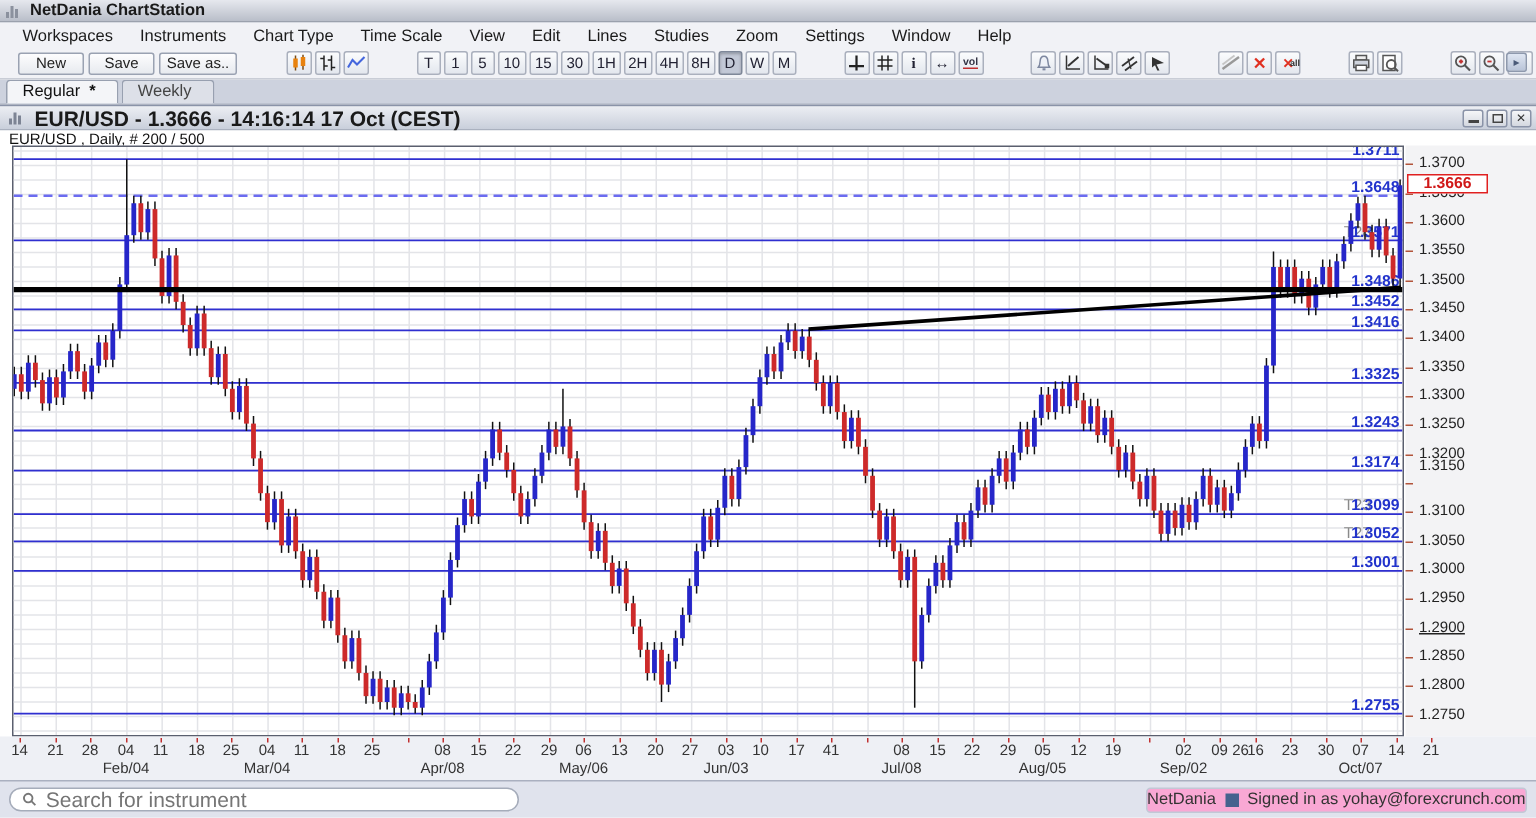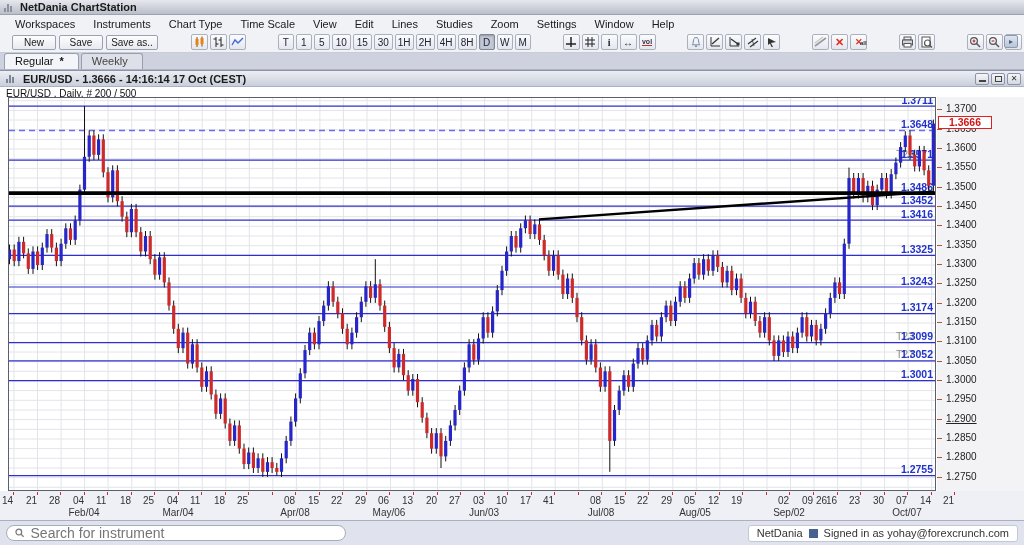--- a/index.html
+++ b/index.html
@@ -32,47 +32,47 @@
   #tabbar { height:17px; background:#cdd2de; display:flex; align-items:flex-end; padding-left:4px; border-bottom:1px solid #aeb4c2; }
   .tab { border:1px solid #98a0b0; border-bottom:none; border-radius:3px 3px 0 0; padding:1px 14px 2px 10px; margin-right:2px; background:#dde0e8; color:#444; }
   .tab.active { background:#f4f5f8; color:#111; }
   .tab .mark { margin-left:6px; font-weight:bold; }
 
   
   #chartwin { position:absolute; left:0; top:70px; width:1024px; height:450px; background:#ffffff; border-top:1px solid #8a93a8; }
   #cw-title { height:16px; background:linear-gradient(#eceef3,#c9cfdb); border-bottom:1px solid #aab1bf; display:flex; align-items:center; padding-left:4px; }
   #cw-title .app-icon { width:11px; height:9px; margin:0 6px 0 2px; display:flex; align-items:flex-end; gap:1px; }
   #cw-title .app-icon i { display:block; width:2px; background:#7d8494; }
-  #cw-title b { font-size:11px; }
+  #cw-title b { font-size:14px; }
   #cw-btns { margin-left:auto; display:flex; margin-right:3px; gap:2px; }
   .wbtn { width:14px; height:12px; background:linear-gradient(#f5f6f8,#d4d8e0); border:1px solid #8a93a8; border-radius:2px; display:flex; align-items:center; justify-content:center; font-size:8px; color:#333; }
   .wbtn .bar { width:7px; height:2px; background:#444; margin-top:5px; }
   .wbtn .sq { width:7px; height:6px; border:1px solid #444; }
   #cw-label { height:13px; padding:1px 0 0 6px; font-size:10px; color:#111; background:#fff; }
 
   
   #plot { position:absolute; left:8px; top:26px; width:928px; height:394px; background:#fff; border:1px solid #5a5f6e; }
   #plot svg { display:block; }
   #yaxis { position:absolute; left:937px; top:26px; width:87px; height:394px; background:#f3f3f5; }
   .ytick { position:absolute; left:0; width:5px; height:1px; background:#b2543a; }
   .ylab { position:absolute; left:9px; font-size:10px; color:#222; }
   #pricebox { position:absolute; left:1px; width:54px; height:13px; background:#fff; border:1.5px solid #e02020; color:#d01818; font-size:10.5px; font-weight:bold; text-align:center; line-height:11px; }
 
   
   #xaxis { position:absolute; left:0px; top:420px; width:1024px; height:30px; background:#eef0f5; }
   .xtickmark { position:absolute; top:1px; width:1px; height:3px; background:#c03030; }
-  .xday { position:absolute; top:4px; width:22px; text-align:left; font-size:10px; color:#333; }
+  .xday { position:absolute; top:4px; width:22px; text-align:center; font-size:10px; color:#333; }
   .xmonth { position:absolute; top:16px; width:52px; text-align:center; font-size:10px; color:#333; }
 
   
   #statusbar { position:absolute; left:0; top:520px; width:1024px; height:25px; background:#e0e3ed; border-top:1px solid #aab0c0; display:flex; align-items:center; padding:0 6px; }
   #search { width:340px; height:16px; background:#fff; border:1px solid #a5acba; border-radius:8px; display:flex; align-items:center; padding:0 8px; color:#555; }
   #search svg { margin-right:6px; }
   #search input { border:none; outline:none; width:100%; font-size:14px; color:#444; font-family:"Liberation Sans",sans-serif; background:transparent; }
-  #signin { margin-left:auto; background:#ffffff; border:1px solid #c2c8d6; border-radius:3px; height:17px; display:flex; align-items:center; padding:0 8px; gap:6px; color:#333; }
+  #signin { margin-left:auto; background:#f9a8d4; border:1px solid #c2c8d6; border-radius:3px; height:17px; display:flex; align-items:center; padding:0 0; gap:6px; color:#333; }
   #signin .brand-sq { width:9px; height:9px; background:#46628e; display:inline-block; }
 </style>
 </head>
 <body>
 
 <div id="titlebar">
   <span class="app-icon">
       <i style="height:4px"></i>
       <i style="height:8px"></i>
       <i style="height:6px"></i>
@@ -820,21 +820,21 @@
       <div class="ylab" style="top: 122px;">1.3400</div>
       <div class="ytick" style="top: 148px;"></div>
       <div class="ylab" style="top: 142px;">1.3350</div>
       <div class="ytick" style="top: 167px;"></div>
       <div class="ylab" style="top: 161px;">1.3300</div>
       <div class="ytick" style="top: 186px;"></div>
       <div class="ylab" style="top: 180px;">1.3250</div>
       <div class="ytick" style="top: 206px;"></div>
       <div class="ylab" style="top: 200px;">1.3200</div>
       <div class="ytick" style="top: 225px;"></div>
-      <div class="ylab" style="top: 219px;">1.3150</div>
+      <div class="ylab" style="top: 208px;">1.3150</div>
       <div class="ytick" style="top: 244px;"></div>
       <div class="ylab" style="top: 238px;">1.3100</div>
       <div class="ytick" style="top: 264px;"></div>
       <div class="ylab" style="top: 258px;">1.3050</div>
       <div class="ytick" style="top: 283px;"></div>
       <div class="ylab" style="top: 277px;">1.3000</div>
       <div class="ytick" style="top: 302px;"></div>
       <div class="ylab" style="top: 296px;">1.2950</div>
       <div class="ytick" style="top: 322px;"></div>
       <div class="ylab" style="top: 316px; text-decoration: underline;">1.2900</div>

